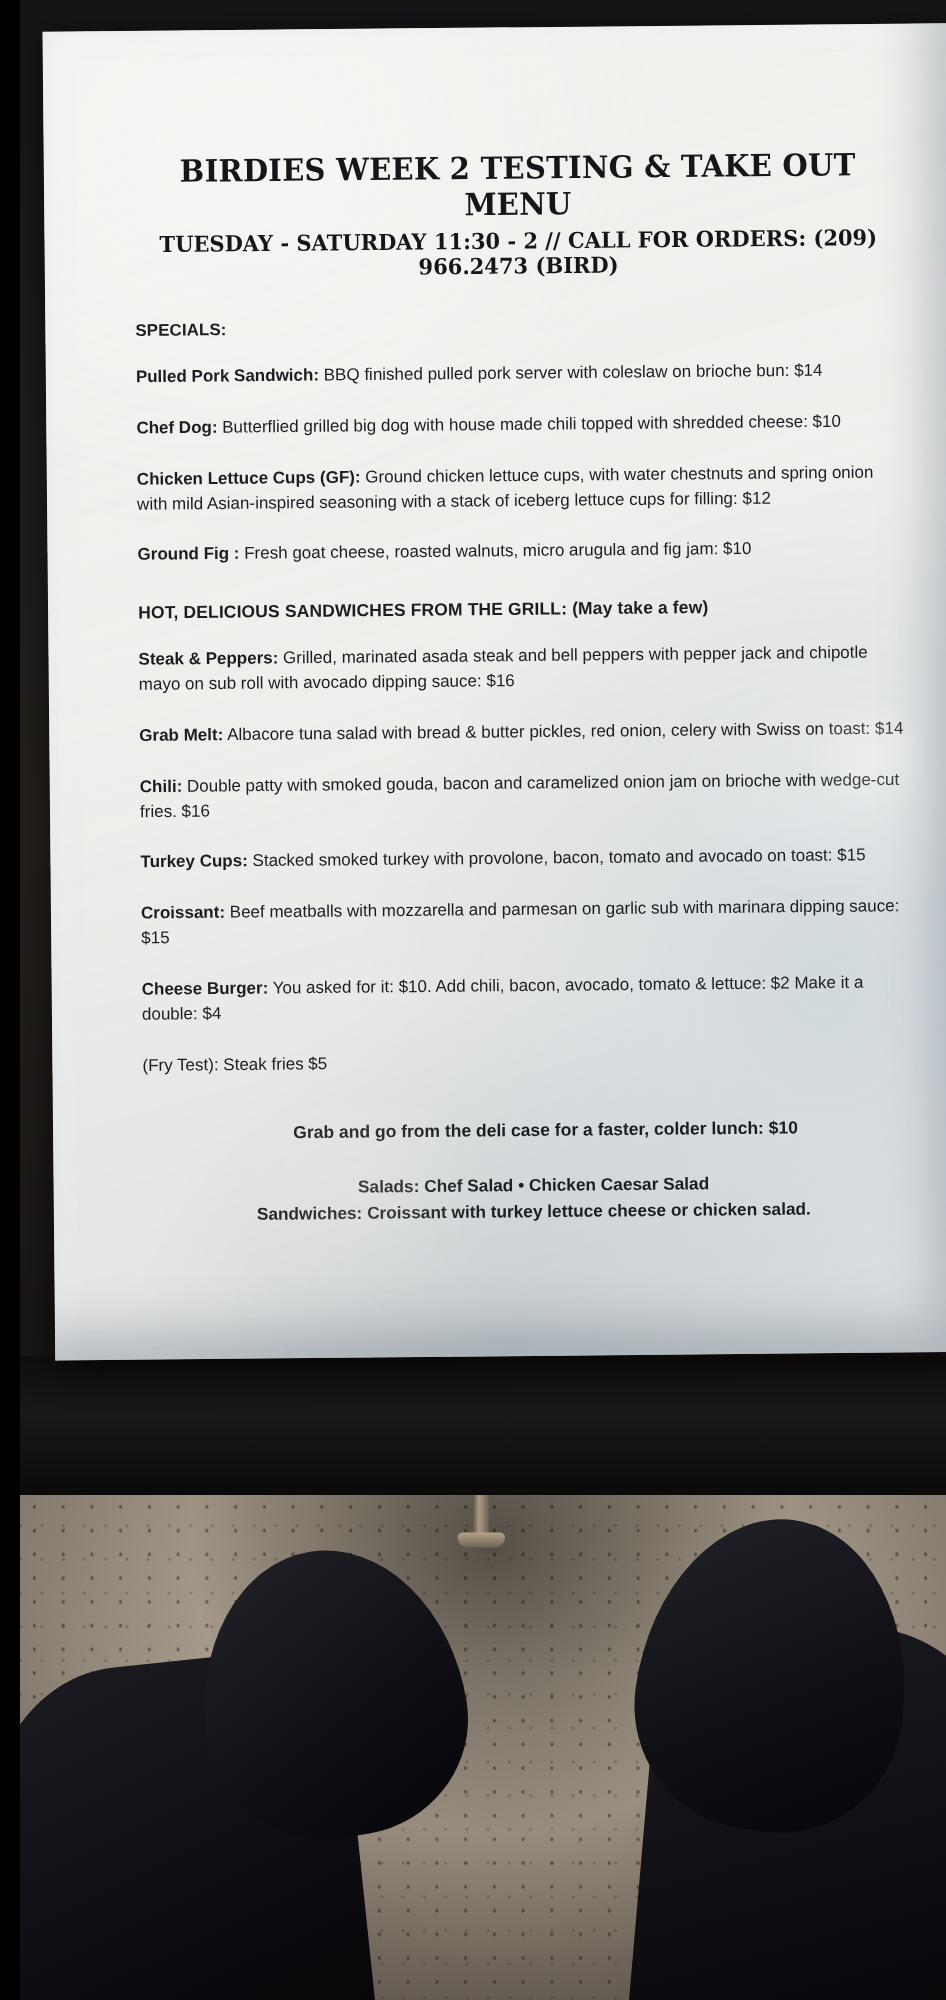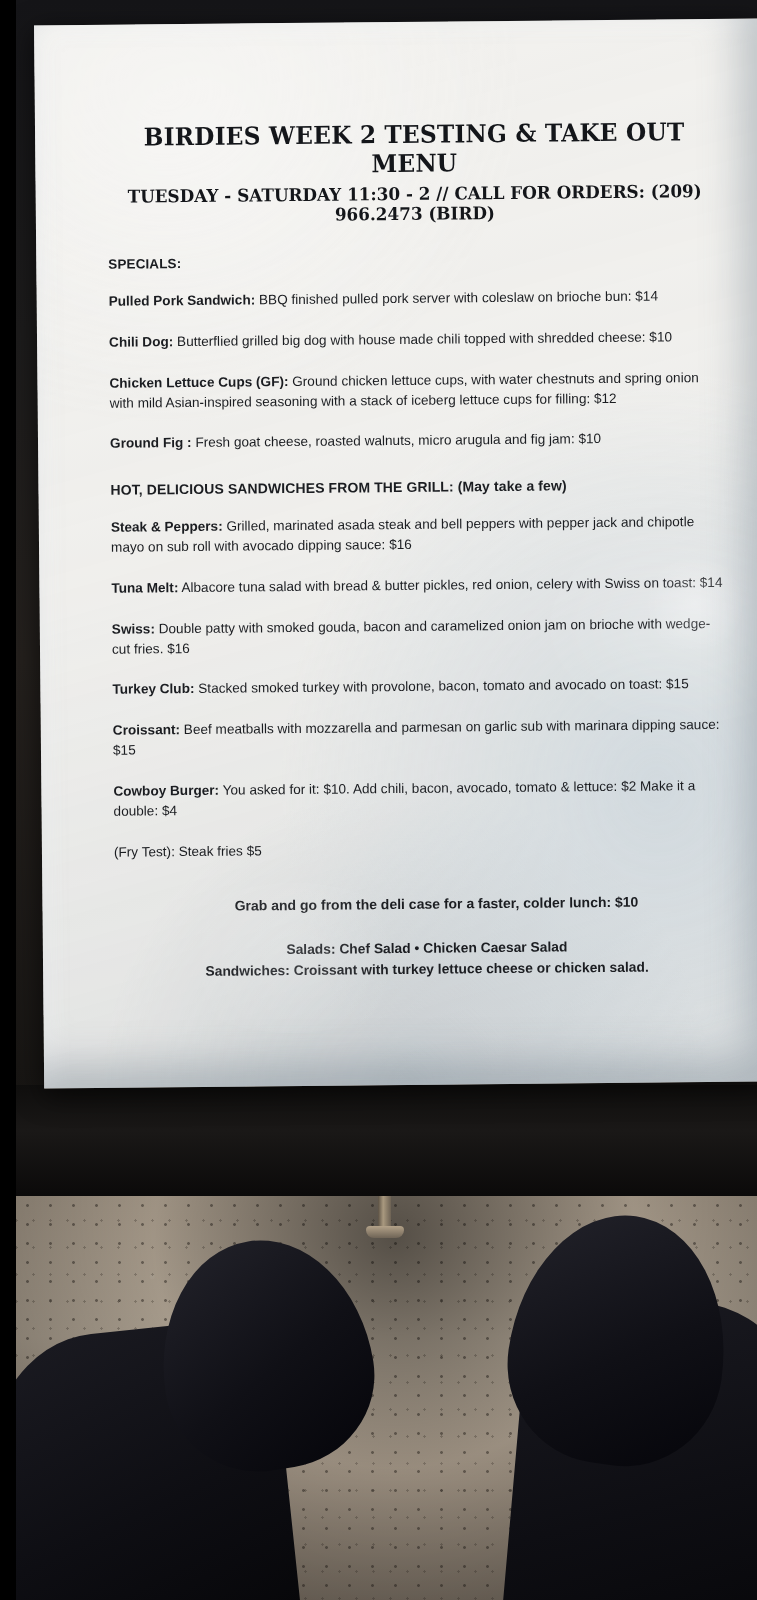--- a/index.html
+++ b/index.html
@@ -248,48 +248,48 @@
 
       <h1 class="title">BIRDIES WEEK 2 TESTING &amp; TAKE OUT MENU</h1>
       <div class="subtitle">TUESDAY - SATURDAY 11:30 - 2 // CALL FOR ORDERS: (209) 966.2473 (BIRD)</div>
 
       <div class="section-head">SPECIALS:</div>
 
       <p class="item">
         <b>Pulled Pork Sandwich:</b><span> BBQ finished pulled pork server with coleslaw on brioche bun: $14</span>
       </p>
       <p class="item">
-        <b>Chili Dog:</b><span>  Butterflied grilled big dog with house made chili topped with shredded cheese: $10</span>
+        <b>Chef Dog:</b><span>  Butterflied grilled big dog with house made chili topped with shredded cheese: $10</span>
       </p>
       <p class="item">
         <b>Chicken Lettuce Cups (GF):</b><span> Ground chicken lettuce cups, with water chestnuts and spring onion with mild Asian-inspired seasoning with a stack of iceberg lettuce cups for filling: $12</span>
       </p>
       <p class="item">
         <b>Ground Fig :</b><span> Fresh goat cheese, roasted walnuts, micro arugula and fig jam: $10</span>
       </p>
 
       <div class="section-head grill">HOT, DELICIOUS SANDWICHES FROM THE GRILL: (May take a few)</div>
 
       <p class="item">
         <b>Steak &amp; Peppers:</b><span> Grilled, marinated asada steak and bell peppers with pepper jack and chipotle mayo on sub roll with avocado dipping sauce: $16</span>
       </p>
       <p class="item">
-        <b>Tuna Melt:</b><span> Albacore tuna salad with bread &amp; butter pickles, red onion, celery with Swiss on toast: $14</span>
-      </p>
-      <p class="item">
-        <b>Swiss:</b><span> Double patty with smoked gouda, bacon and caramelized onion jam on brioche with wedge-cut fries. $16</span>
-      </p>
-      <p class="item">
-        <b>Turkey Club:</b><span> Stacked smoked turkey with provolone, bacon, tomato and avocado on toast: $15</span>
+        <b>Grab Melt:</b><span> Albacore tuna salad with bread &amp; butter pickles, red onion, celery with Swiss on toast: $14</span>
+      </p>
+      <p class="item">
+        <b>Chili:</b><span> Double patty with smoked gouda, bacon and caramelized onion jam on brioche with wedge-cut fries. $16</span>
+      </p>
+      <p class="item">
+        <b>Turkey Cups:</b><span> Stacked smoked turkey with provolone, bacon, tomato and avocado on toast: $15</span>
       </p>
       <p class="item">
         <b>Croissant:</b><span> Beef meatballs with mozzarella and parmesan on garlic sub with marinara dipping sauce: $15</span>
       </p>
       <p class="item">
-        <b>Cowboy Burger:</b><span> You asked for it: $10. Add chili, bacon, avocado, tomato &amp; lettuce: $2 Make it a double: $4</span>
+        <b>Cheese Burger:</b><span> You asked for it: $10. Add chili, bacon, avocado, tomato &amp; lettuce: $2 Make it a double: $4</span>
       </p>
       <p class="item">
         <b></b><span>(Fry Test): Steak fries $5</span>
       </p>
 
       <div class="center-block">
         <div class="grab">Grab and go from the deli case for a faster, colder lunch: $10</div>
         <div class="closing">Salads: Chef Salad • Chicken Caesar Salad</div>
         <div class="closing">Sandwiches: Croissant with turkey lettuce cheese or chicken salad.</div>
       </div>

